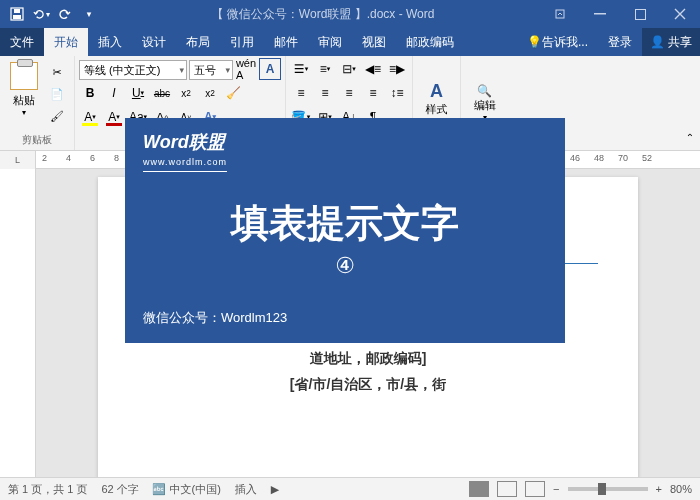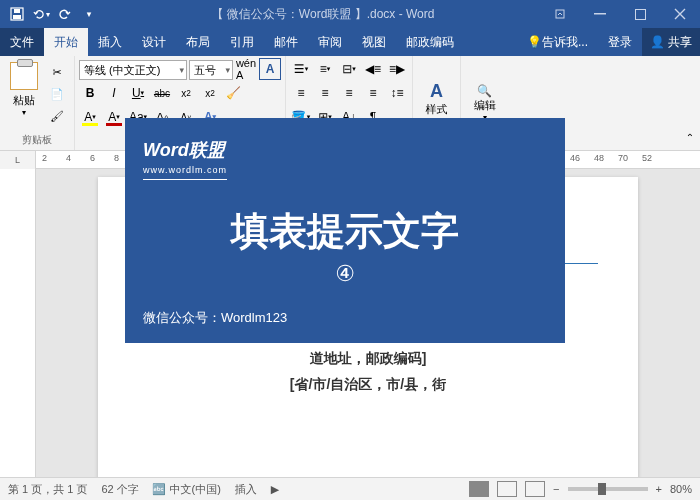--- a/index.html
+++ b/index.html
@@ -35,21 +35,21 @@
 .ruler-h{flex:1;background:#fff;position:relative;overflow:hidden;font-size:9px;color:#666}
 .ruler-h span{position:absolute;top:2px}
 .doc-area{display:flex;height:310px;overflow:hidden}
 .ruler-v{width:36px;background:#fff;border-right:1px solid #d4d4d4;position:relative}
 .doc-page{flex:1;background:#e6e6e6;padding:8px 0;overflow:hidden;position:relative}
 .page{width:540px;margin:0 auto;background:#fff;box-shadow:0 1px 4px rgba(0,0,0,0.2);padding:20px 40px;min-height:400px}
 .doc-h1{color:#2e74b5;font-size:22px;margin-bottom:10px}
 .doc-line{font-size:14px;color:#333;margin-bottom:8px;font-weight:bold}
 .doc-date{color:#2e74b5;font-size:13px;font-weight:bold;margin:14px 0}
 .doc-hr{border:none;border-top:1px solid #2e74b5;margin:8px 0}
-.overlay{position:absolute;left:125px;top:118px;width:440px;height:225px;background:#2b579a;z-index:100;color:#fff;padding:20px 18px}
+.overlay{position:absolute;left:125px;top:118px;width:440px;height:225px;background:#2b579a;z-index:100;color:#fff;padding:12px 18px}
 .overlay-logo{font-size:18px;font-weight:bold;font-style:italic}
 .overlay-logo-sub{font-size:9px;border-bottom:1px solid #fff;padding-bottom:4px;display:inline-block;letter-spacing:1px}
 .overlay-main{font-size:38px;font-weight:bold;text-align:center;margin-top:26px}
 .overlay-num{font-size:22px;text-align:center;margin-top:4px}
 .overlay-foot{font-size:13px;position:absolute;bottom:16px;left:18px}
 .statusbar{position:absolute;bottom:0;left:0;right:0;height:23px;background:#f3f3f3;border-top:1px solid #d4d4d4;display:flex;align-items:center;font-size:11px;color:#555;padding:0 8px;gap:14px}
 .status-right{margin-left:auto;display:flex;align-items:center;gap:8px}
 .view-btn{width:20px;height:16px;border:1px solid #888;cursor:pointer}
 .zoom-slider{width:80px;height:4px;background:#c4c4c4;position:relative}
 .zoom-slider::before{content:"";position:absolute;left:30px;top:-4px;width:8px;height:12px;background:#666}

